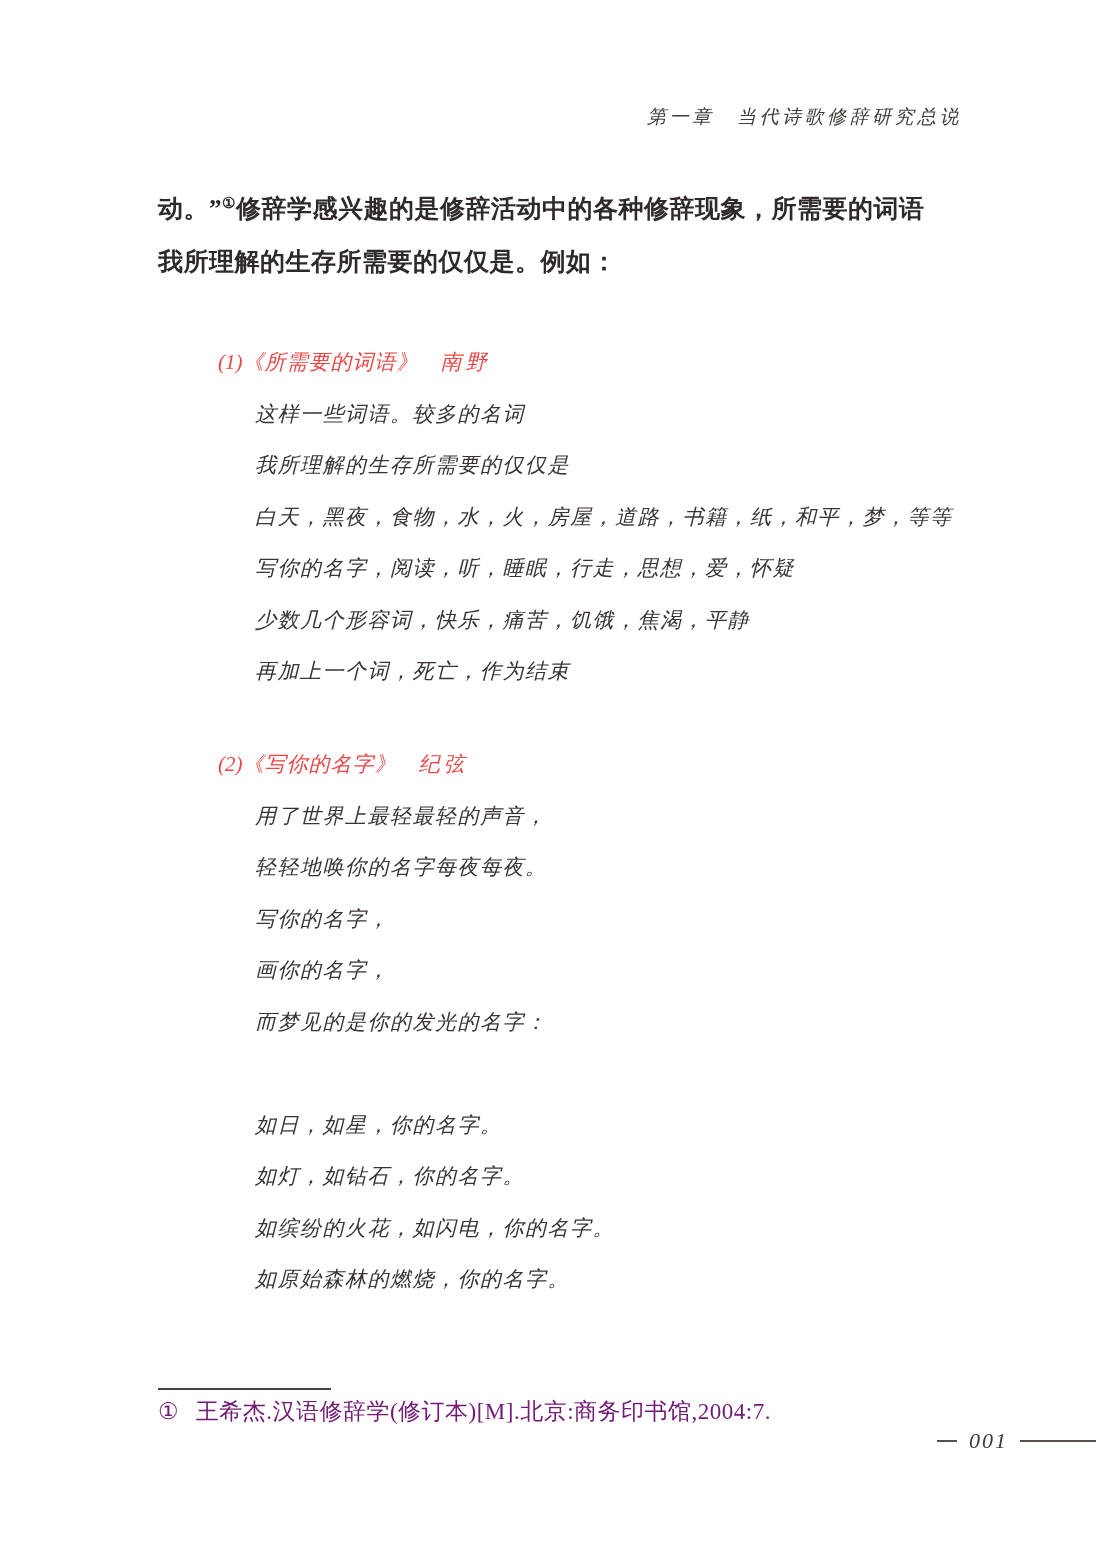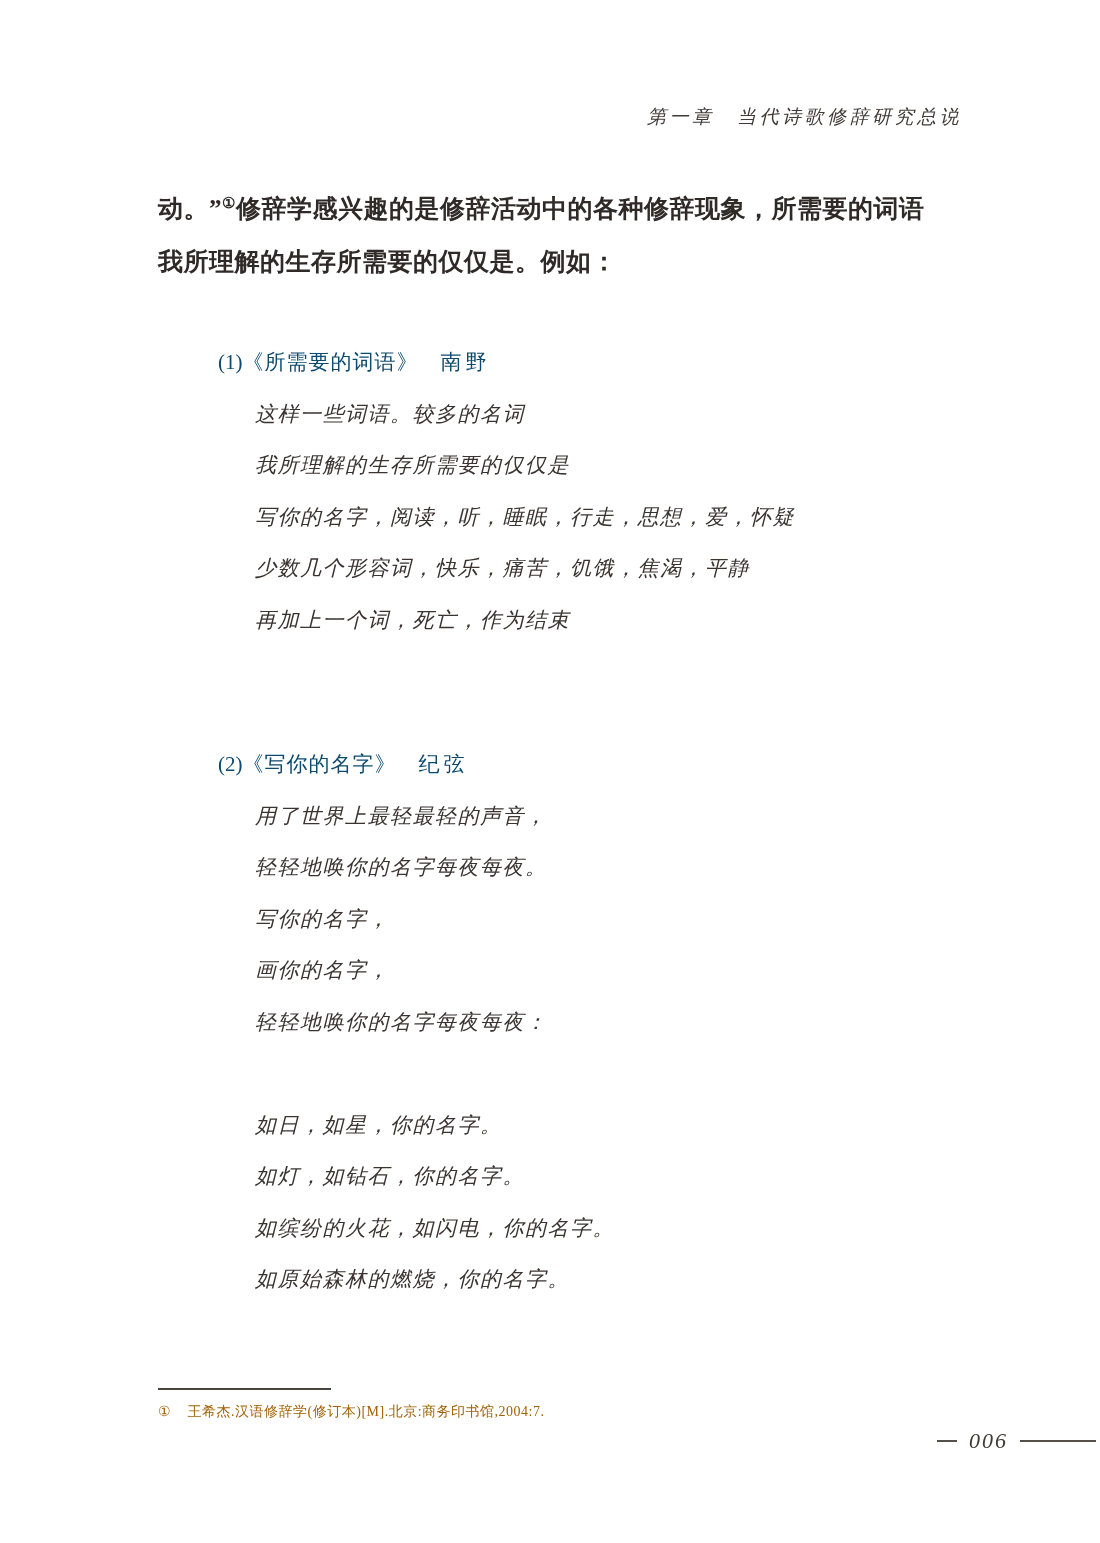--- a/index.html
+++ b/index.html
@@ -49,22 +49,23 @@
   }
   
   .poem {
     position: absolute;
     left: 218px;
     white-space: nowrap;
   }
   .poem-title-row {
     font-size: 21px;
     line-height: 51.5px;
+    font-style: italic;
     letter-spacing: 1px;
-    color: #0c4a6e;
+    color: #ef4444;
   }
   .poem-number { letter-spacing: 0; }
   .poem-author { margin-left: 22px; letter-spacing: 4px; }
   .poem-lines { margin-left: 37px; }
   .stanza-2 { margin-top: 51.5px; }
   .poem-line {
     font-size: 21px;
     line-height: 51.5px;
     font-style: italic;
     letter-spacing: 1.5px;
@@ -76,23 +77,23 @@
     top: 1388px;
     left: 158px;
     width: 173px;
     height: 0;
     border-top: 2px solid #4a443f;
   }
   .footnote {
     position: absolute;
     top: 1398px;
     left: 158px;
-    font-size: 14px;
+    font-size: 23px;
     line-height: 28px;
-    color: #a16207;
+    color: #701a75;
     white-space: nowrap;
   }
   .footnote-text { margin-left: 17px; letter-spacing: 0.5px; }
   
   .page-footer {
     position: absolute;
     top: 1428px;
     right: 4px;
     display: flex;
     align-items: center;
@@ -126,46 +127,47 @@
   <div class="main-paragraph">
     <div class="para-line"><span>动。”</span><sup class="fn-ref">①</sup><span>修辞学感兴趣的是修辞活动中的各种修辞现象，所需要的词语</span></div>
     <div class="para-line">我所理解的生存所需要的仅仅是。例如：</div>
   </div>
 
   <section class="poem" style="top:337px">
     <div class="poem-title-row"><span class="poem-number">(1)</span><span>《所需要的词语》</span><span class="poem-author">南野</span></div>
     <div class="poem-lines">
         <div class="poem-line">这样一些词语。较多的名词</div>
         <div class="poem-line">我所理解的生存所需要的仅仅是</div>
+        <div class="poem-line">白天，黑夜，食物，水，火，房屋，道路，书籍，纸，和平，梦，等等</div>
         <div class="poem-line">写你的名字，阅读，听，睡眠，行走，思想，爱，怀疑</div>
         <div class="poem-line">少数几个形容词，快乐，痛苦，饥饿，焦渴，平静</div>
         <div class="poem-line">再加上一个词，死亡，作为结束</div>
       </div>
   </section>
 
   <section class="poem" style="top:739px">
     <div class="poem-title-row"><span class="poem-number">(2)</span><span>《写你的名字》</span><span class="poem-author">纪弦</span></div>
     <div class="poem-lines">
         <div class="poem-line">用了世界上最轻最轻的声音，</div>
         <div class="poem-line">轻轻地唤你的名字每夜每夜。</div>
         <div class="poem-line">写你的名字，</div>
         <div class="poem-line">画你的名字，</div>
-        <div class="poem-line">轻轻地唤你的名字每夜每夜：</div>
+        <div class="poem-line">而梦见的是你的发光的名字：</div>
       </div>
     <div class="poem-lines stanza-2">
         <div class="poem-line">如日，如星，你的名字。</div>
         <div class="poem-line">如灯，如钻石，你的名字。</div>
         <div class="poem-line">如缤纷的火花，如闪电，你的名字。</div>
         <div class="poem-line">如原始森林的燃烧，你的名字。</div>
       </div>
   </section>
 
   <div class="footnote-rule"></div>
 
   <div class="footnote"><span>①</span><span class="footnote-text">王希杰.汉语修辞学(修订本)[M].北京:商务印书馆,2004:7.</span></div>
 
   <div class="page-footer">
     <span class="footer-dash"></span>
-    <span class="footer-num">006</span>
+    <span class="footer-num">001</span>
     <span class="footer-rule"></span>
   </div>
 
 </div>
 
 </body></html>

